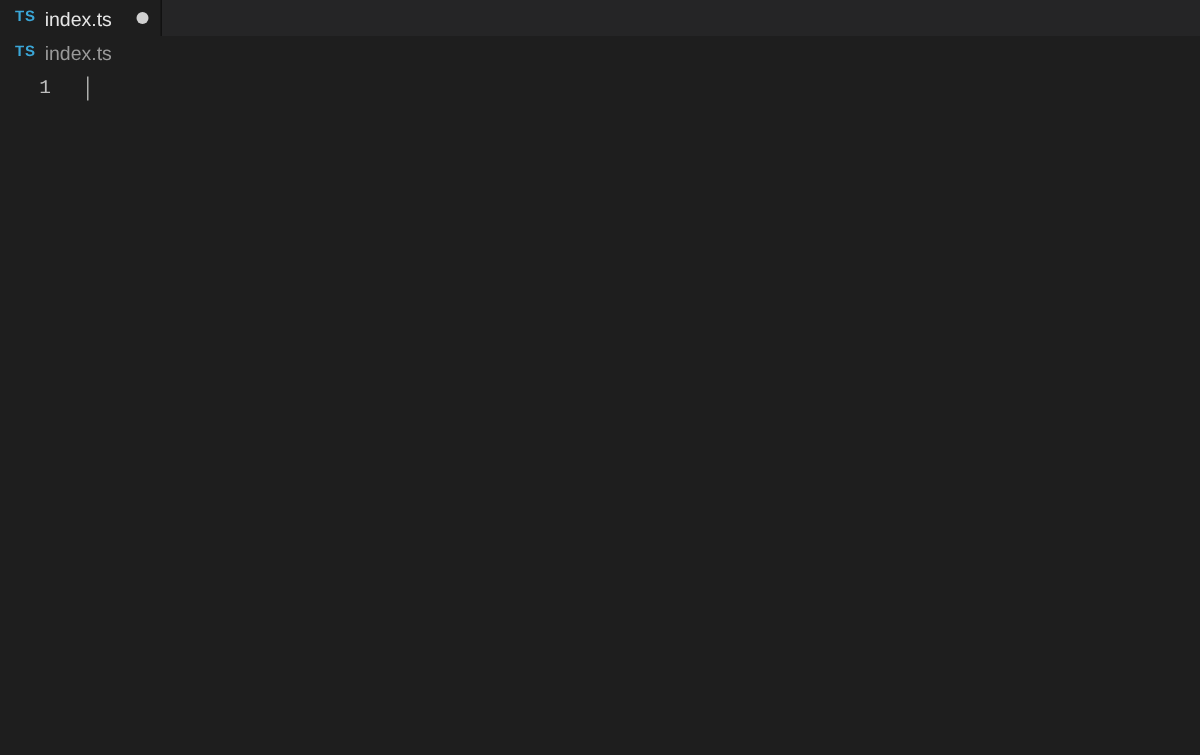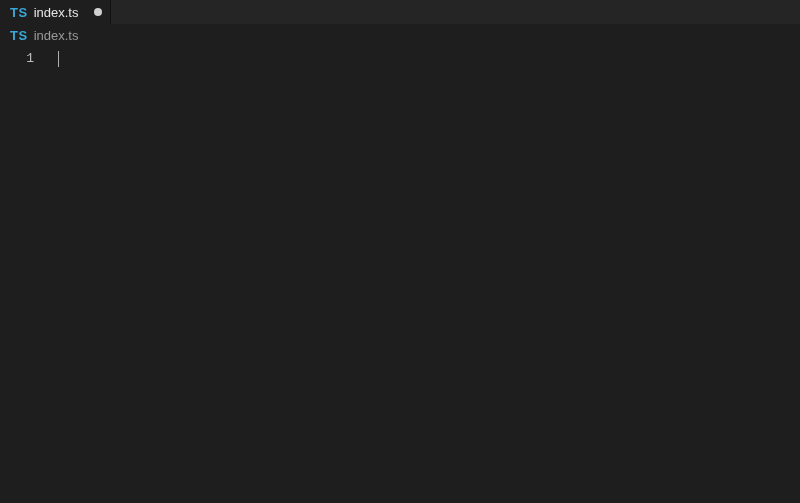--- a/index.html
+++ b/index.html
@@ -30,21 +30,21 @@
     align-items: center;
     gap: 6px;
     padding: 0 8px 0 10px;
     background: #1e1e1e;
     border-right: 1px solid #111;
     cursor: pointer;
     height: 100%;
     min-width: 100px;
   }
   .ts-badge {
-    font-size: 13px;
+    font-size: 10px;
     font-weight: 700;
     color: #3ba7d8;
     letter-spacing: 0.5px;
     line-height: 1;
   }
   .tab-label {
     color: #e6e6e6;
     font-size: 13px;
     line-height: 1;
   }

